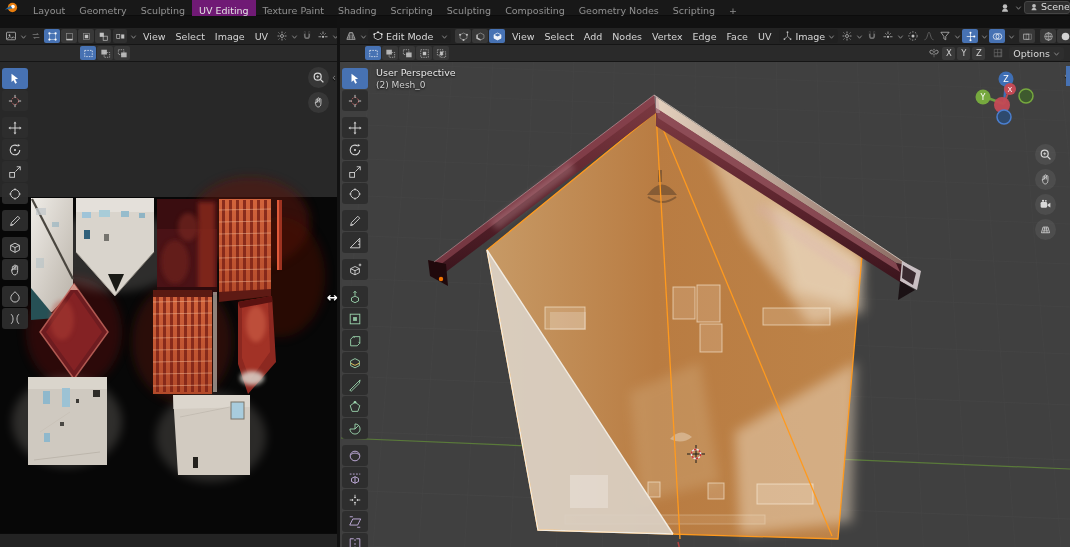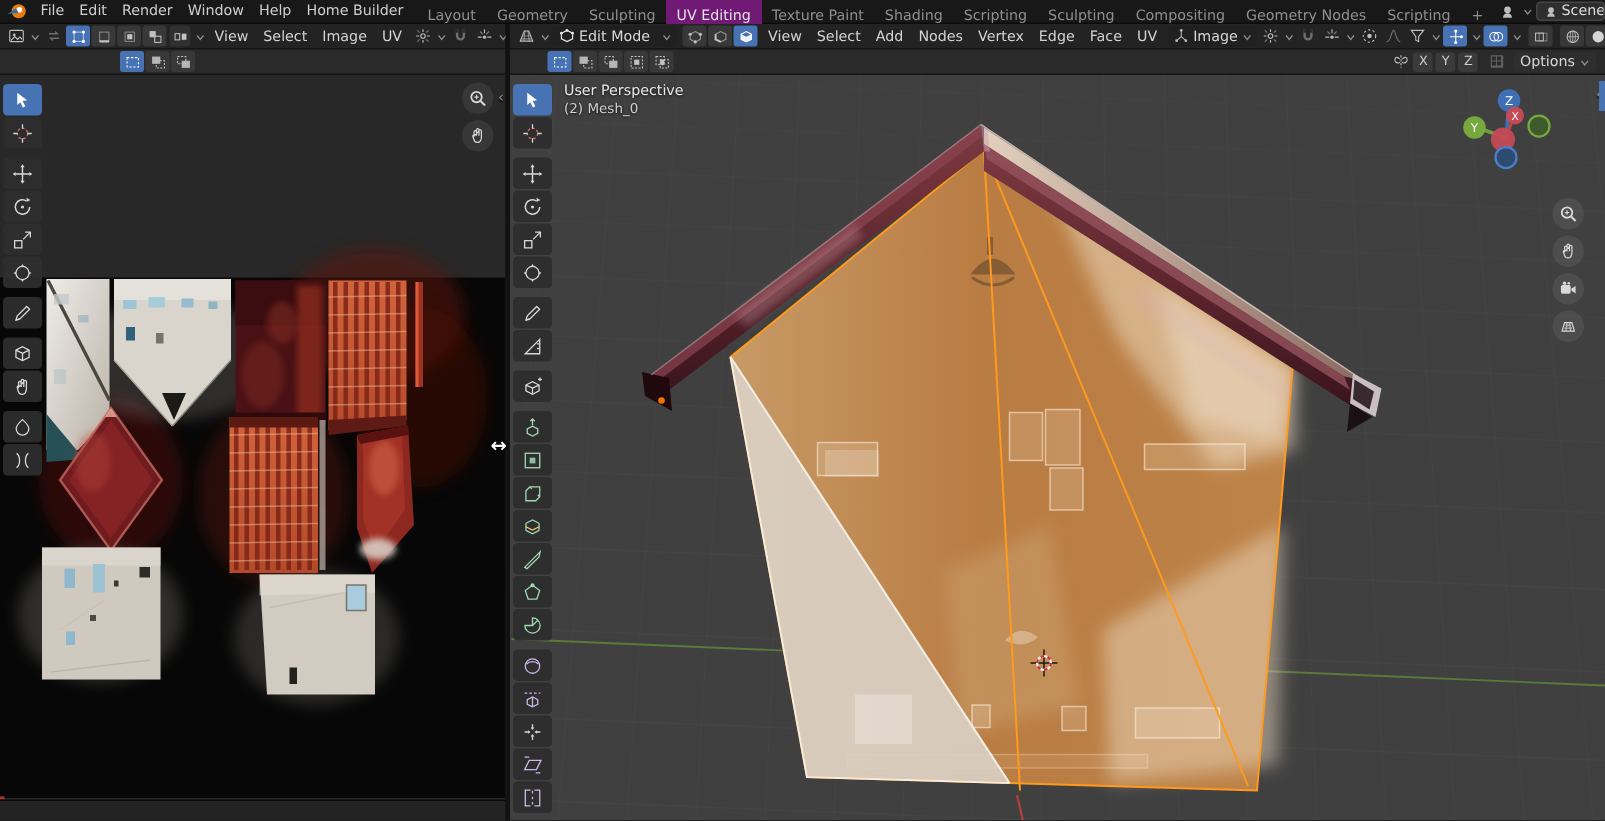--- a/index.html
+++ b/index.html
@@ -6,21 +6,21 @@
 html,body{width:1070px;height:547px;overflow:hidden;background:#111;font-family:"DejaVu Sans",sans-serif}
 #app{position:relative;width:1070px;height:547px;font-size:9.5px;color:#c8c8c8}
 .topbar{position:absolute;top:0;left:0;right:0;height:16px;background:#181818;border-bottom:1px solid #0c0c0c;display:flex;align-items:center;z-index:30}
 .logo{width:15px;height:13px;margin:0 3px 0 4px;display:flex;align-items:center;justify-content:center}
 .menu{padding:0 5px;height:15px;line-height:15px;color:#cfcfcf;white-space:nowrap}
 .tabs{display:flex;margin-left:4px;height:16px;align-items:flex-end}
 .tab{padding:12px 7px;color:#909090;white-space:nowrap;height:14px;line-height:13px;border-radius:4px 4px 0 0}
 .tab.active{background:#701a75;color:#e2e2e2}
 .scenebox{position:absolute;right:-28px;top:1px;display:flex;align-items:center;gap:2px}
 .chip{background:#2e2e2e;border:1px solid #454545;border-radius:3px;height:13px;line-height:12px;padding:0 4px;color:#ddd;display:flex;align-items:center;gap:2px}
-.pane{position:absolute;top:16px;bottom:0}
+.pane{position:absolute;top:28px;bottom:0}
 #paneL{left:0;width:337px}
 #paneR{left:340px;right:0}
 .divider{position:absolute;top:16px;bottom:0;left:337px;width:3px;background:#121212;z-index:25}
 .hdr{height:17px;background:#232323;border-bottom:1px solid #151515;display:flex;align-items:center;padding:0 3px;gap:1px;position:relative;z-index:5;white-space:nowrap}
 .tset{height:17px;background:#2a2a2a;border-bottom:1px solid #151515;display:flex;align-items:center;position:relative;z-index:5}
 .canvas{position:absolute;top:34px;left:0;right:0;bottom:0;overflow:hidden}
 .hicon{width:15px;height:14px;display:flex;align-items:center;justify-content:center;color:#bdbdbd;flex:none}
 .hicon svg{width:12px;height:12px}
 .hicon.dim{color:#6e6e6e}
 .chev{width:8px;height:14px;display:flex;align-items:center;justify-content:center;color:#909090;flex:none}
@@ -56,43 +56,35 @@
 <div id="app">
 
   <div class="topbar">
     <div class="logo">
         <svg viewBox="0 0 16 16">
           <circle cx="9" cy="8" r="5" fill="#e87d0d"></circle>
           <circle cx="9.5" cy="7" r="2" fill="#fff"></circle>
           <path d="M1 10l6-4 2 3z" fill="#2a6fa8"></path>
         </svg>
       </div>
-    <div class="menus" style="display:flex">
-        <span class="menu">File</span>
-        <span class="menu">Edit</span>
-        <span class="menu">Render</span>
-        <span class="menu">Window</span>
-        <span class="menu">Help</span>
-        <span class="menu">Home Builder</span>
-      </div>
     <div class="tabs">
         <span class="tab">Layout</span>
         <span class="tab">Geometry</span>
         <span class="tab">Sculpting</span>
         <span class="tab active">UV Editing</span>
         <span class="tab">Texture Paint</span>
         <span class="tab">Shading</span>
         <span class="tab">Scripting</span>
         <span class="tab">Sculpting</span>
         <span class="tab">Compositing</span>
         <span class="tab">Geometry Nodes</span>
         <span class="tab">Scripting</span>
         <span class="tab">+</span>
       </div>
-    <div class="scenebox" style="position:static;margin-left:auto;display:flex;align-items:center">
+    <div class="scenebox" style="position:static;margin-left:auto;display:flex;align-items:flex-start">
       <span class="hicon">
           <svg viewBox="0 0 16 16">
             <circle cx="8" cy="6" r="3" fill="currentColor"></circle>
             <path d="M4 13c0-2.5 1.8-4 4-4s4 1.5 4 4z" fill="currentColor"></path>
           </svg>
         </span>
       <span class="chev">
           <svg viewBox="0 0 8 8">
             <path d="M1.5 3l2.5 3 2.5-3" fill="none" stroke="currentColor"></path>
           </svg>

